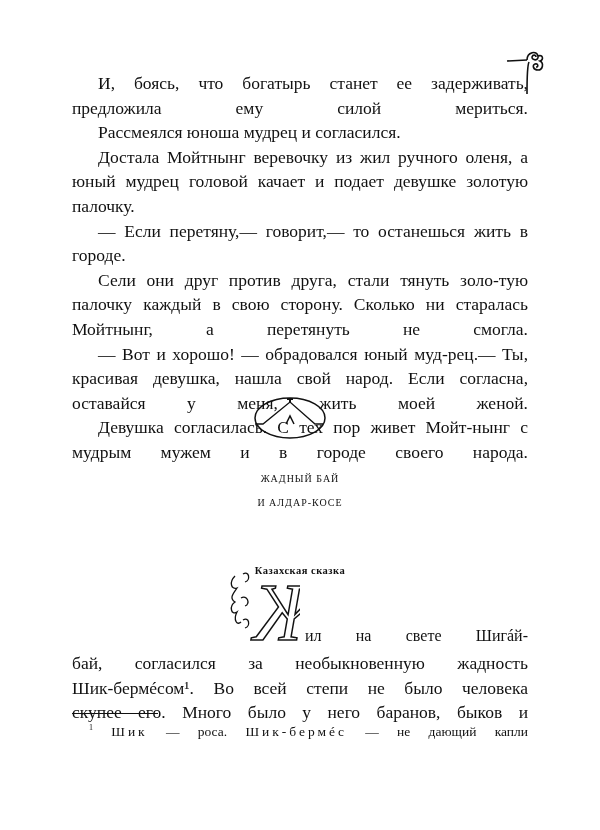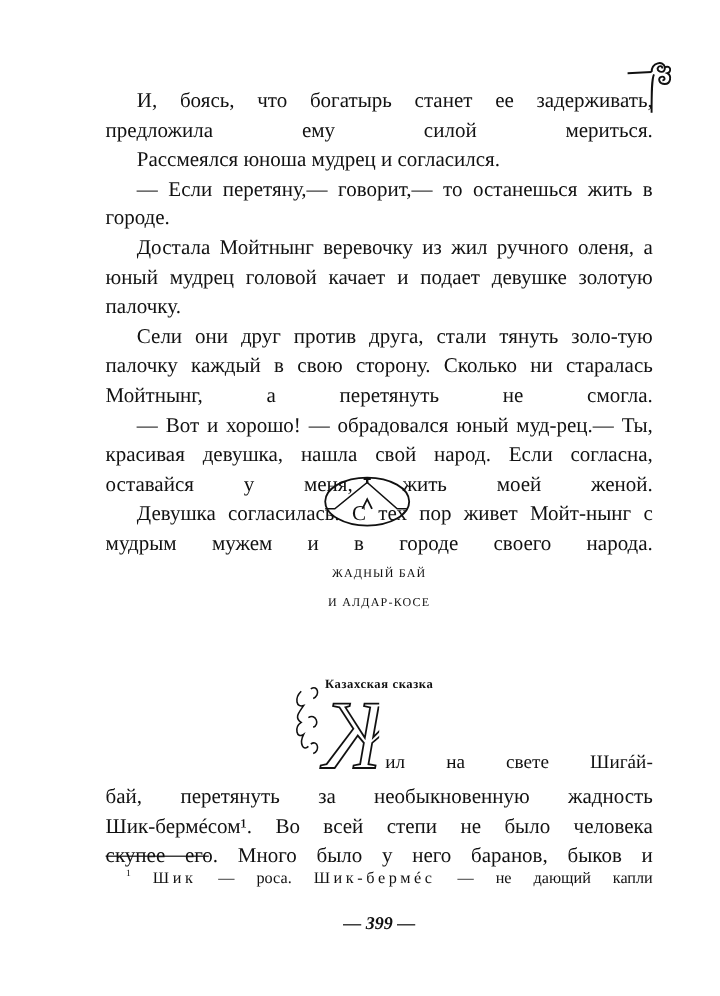--- a/index.html
+++ b/index.html
@@ -1,18 +1,18 @@
 <!DOCTYPE html>
 <html><head>
 <meta charset="utf-8">
 <style>
   html, body { margin: 0; padding: 0; background: #ffffff; }
   body { width: 600px; height: 830px; position: relative; overflow: hidden;
          font-family: "Liberation Serif", "DejaVu Serif", serif; color: #111; }
-  .page { position: absolute; left: 16px; top: 0; width: 535px; height: 830px; }
+  .page { position: absolute; left: 0; top: 0; width: 535px; height: 830px; }
   .corner-ornament { position: absolute; left: 505px; top: 48px; width: 40px; height: 50px; }
   .text { position: absolute; left: 72px; width: 456px; font-size: 17.5px; line-height: 24.6px; }
   .p { margin: 0; text-align: justify; text-align-last: justify; }
   .p.indent { text-indent: 26px; }
   .p.last { text-align-last: left; }
   .block1 { top: 71px; }
   .divider-ornament { position: absolute; left: 253px; top: 396px; width: 74px; height: 44px; }
   .title { position: absolute; left: 0; width: 600px; text-align: center; font-size: 10px;
            letter-spacing: 1px; font-family: "Liberation Serif", serif; }
   .title1 { top: 473px; }
@@ -40,22 +40,22 @@
   <svg class="corner-ornament" viewBox="0 0 40 50">
     <path d="M2 13 L22 12" stroke="#111" stroke-width="1.6" fill="none"></path>
     <path d="M22 12 C22 4 32 2 33 8 C34 13 27 13 27 9 C28 6 31 7 31 9" stroke="#111" stroke-width="1.6" fill="none"></path>
     <path d="M33 8 C38 6 39 12 35 13 C39 15 38 22 33 22 C28 22 27 17 30 16 C33 15 34 19 31 19" stroke="#111" stroke-width="1.6" fill="none"></path>
     <path d="M24 14 C22 18 22 28 22 46" stroke="#111" stroke-width="1.6" fill="none"></path>
   </svg>
 
   <div class="text block1">
     <p class="p indent"><span>И, боясь, что богатырь станет ее задерживать,</span> <span>предложила ему силой мериться.</span></p>
     <p class="p indent last"><span>Рассмеялся юноша мудрец и согласился.</span></p>
+    <p class="p indent"><span>Достала Мойтнынг веревочку из жил ручного</span> <span>оленя, а юный мудрец головой качает и подает</span> <span>девушке золотую палочку.</span></p>
     <p class="p indent"><span>— Если перетяну,— говорит,— то останешься</span> <span>жить в городе.</span></p>
-    <p class="p indent"><span>Достала Мойтнынг веревочку из жил ручного</span> <span>оленя, а юный мудрец головой качает и подает</span> <span>девушке золотую палочку.</span></p>
     <p class="p indent"><span>Сели они друг против друга, стали тянуть золо-</span><span>тую палочку каждый в свою сторону. Сколько ни</span> <span>старалась Мойтнынг, а перетянуть не смогла.</span></p>
     <p class="p indent"><span>— Вот и хорошо! — обрадовался юный муд-</span><span>рец.— Ты, красивая девушка, нашла свой народ.</span> <span>Если согласна, оставайся у меня, жить моей женой.</span></p>
     <p class="p indent"><span>Девушка согласилась. С тех пор живет Мойт-</span><span>нынг с мудрым мужем и в городе своего народа.</span></p>
   </div>
 
   <svg class="divider-ornament" viewBox="0 0 74 44">
     <ellipse cx="37" cy="22" rx="35" ry="20" stroke="#111" stroke-width="1.5" fill="none"></ellipse>
     <path d="M2 28 L10 28 L37 6 L62 28 L70 28" stroke="#111" stroke-width="1.3" fill="none"></path>
     <path d="M34 3 L40 3 M37 3 L37 7" stroke="#111" stroke-width="2" fill="none"></path>
     <path d="M33 28 L37 20 L41 28" stroke="#111" stroke-width="1.5" fill="none"></path>
@@ -67,25 +67,24 @@
 
   <svg class="dropcap" viewBox="0 0 75 80">
     <path d="M10 8 C4 14 6 22 12 20 C8 26 4 30 10 34 C4 38 6 48 12 44 C8 52 12 58 16 54" stroke="#111" stroke-width="1.3" fill="none"></path>
     <path d="M18 6 C24 2 26 12 20 14 M16 30 C22 26 26 36 20 38 M18 52 C24 48 26 58 20 60" stroke="#111" stroke-width="1.3" fill="none"></path>
     <text x="28" y="72" font-family="Liberation Serif, serif" font-size="82" font-style="italic" fill="#fff" stroke="#111" stroke-width="1.5">Ж</text>
   </svg>
 
   <p class="block2-first">ил на свете Шигáй-</p>
 
   <div class="text block2">
-    <p class="p">бай, перетянуть за необыкновенную жадность</p>
+    <p class="p">бай, согласился за необыкновенную жадность</p>
     <p class="p">Шик-бермéсом¹. Во всей степи не было человека</p>
     <p class="p">скупее его. Много было у него баранов, быков и</p>
   </div>
 
   <div class="fn-rule"></div>
 
   <div class="footnote">
     <p class="fp"><span class="sup">1</span> <span class="spaced">Шик</span><span> — роса. </span><span class="spaced">Шик-бермéс</span><span> — не дающий капли</span></p>
   </div>
 
-  <div class="page-number">— 399 —</div>
 </div>
 
 </body></html>

